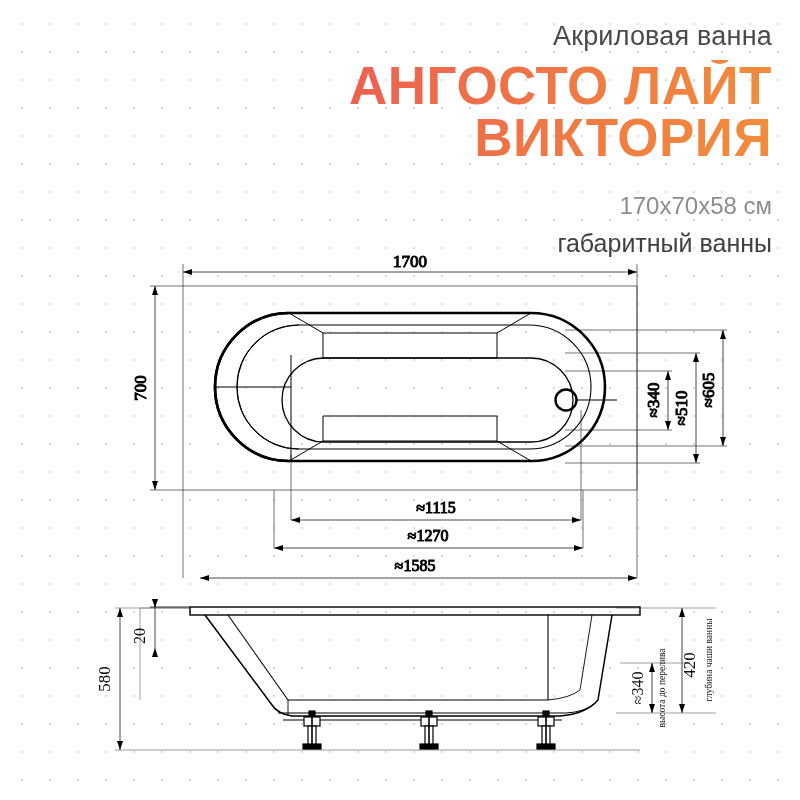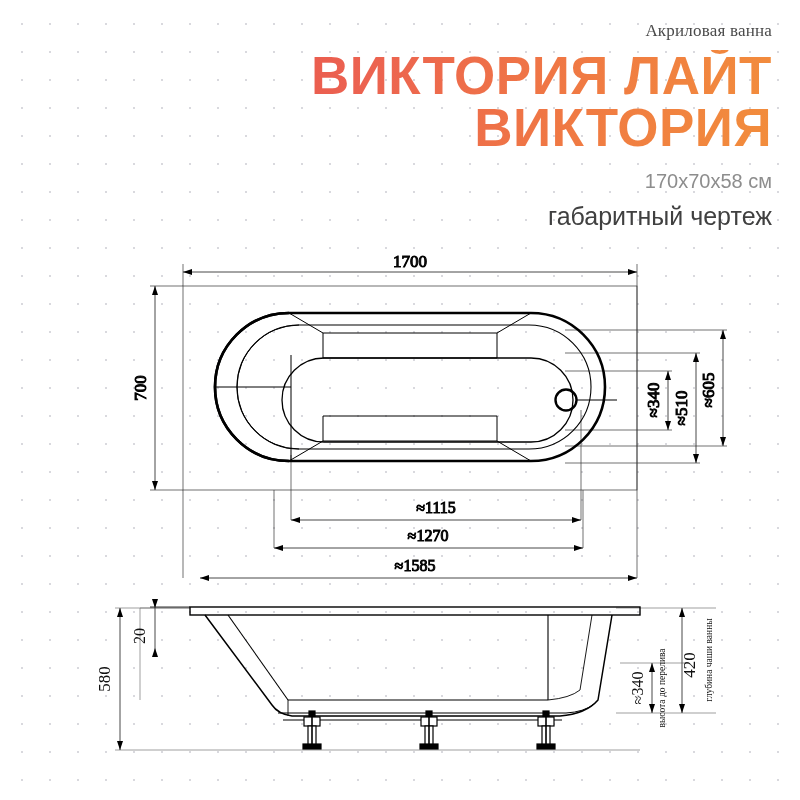--- a/index.html
+++ b/index.html
@@ -21,44 +21,43 @@
   }
   
   #header{
     position:absolute;
     right:28px; top:22px;
     width:560px;
     text-align:right;
     z-index:5;
   }
   #eyebrow{
-    font-size:17px;
+    font-size:27px;
     color:#4a4a4a;
     letter-spacing:0.2px;
     line-height:1.05;
     white-space:nowrap;
-    font-family:Liberation Serif, serif;
   }
   #title{
     margin-top:10px;
     font-size:53px;
     font-weight:bold;
     line-height:0.98;
     letter-spacing:0.5px;
     background:linear-gradient(100deg,#e8554e 0%,#ec6350 28%,#f07a43 65%,#f28d3c 100%);
     -webkit-background-clip:text;
     background-clip:text;
     color:transparent;
     -webkit-text-fill-color:transparent;
     white-space:nowrap;
   }
   #title .l2{display:block;}
   #dims{
-    margin-top:16px;
-    font-size:20px;
+    margin-top:28px;
+    font-size:24px;
     color:#8d8d8d;
     white-space:nowrap;
   }
   #subtitle{
     margin-top:9px;
     font-size:25px;
     color:#404040;
     white-space:nowrap;
   }
   
@@ -78,25 +77,25 @@
   }
 </style>
 </head>
 <body>
 
 <div id="page">
 
   <div id="header">
     <div id="eyebrow">Акриловая ванна</div>
     <div id="title">
-      <span class="l1">ВИКТОРИЯ ЛАЙТ</span>
+      <span class="l1">АНГОСТО ЛАЙТ</span>
       <span class="l2">ВИКТОРИЯ</span>
     </div>
     <div id="dims">170x70x58 см</div>
-    <div id="subtitle">габаритный чертеж</div>
+    <div id="subtitle">габаритный ванны</div>
   </div>
 
   <svg id="drawing" viewBox="0 0 800 800">
 
     <g fill="none" stroke="#000">
 
       <g stroke="#333" stroke-width="0.7">
 
         <rect x="183" y="286" width="454" height="204"></rect>
 

